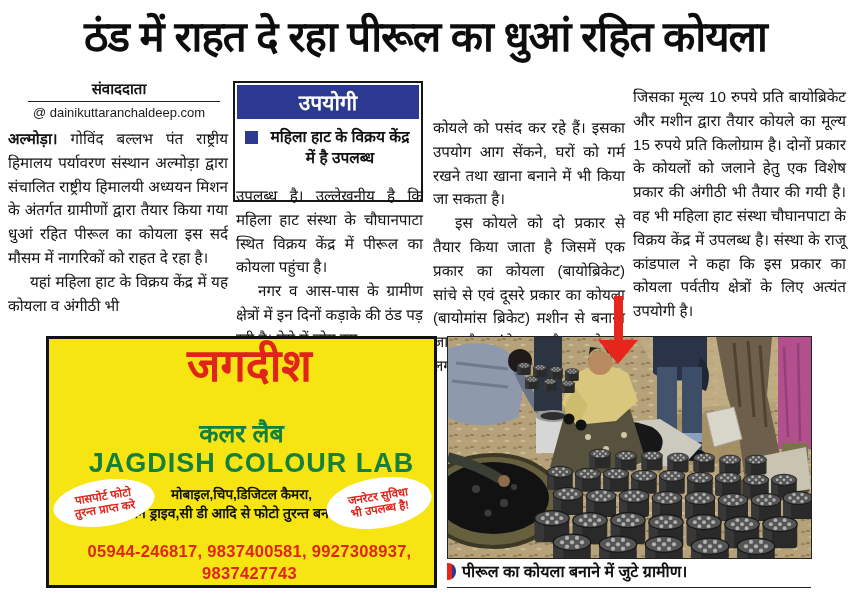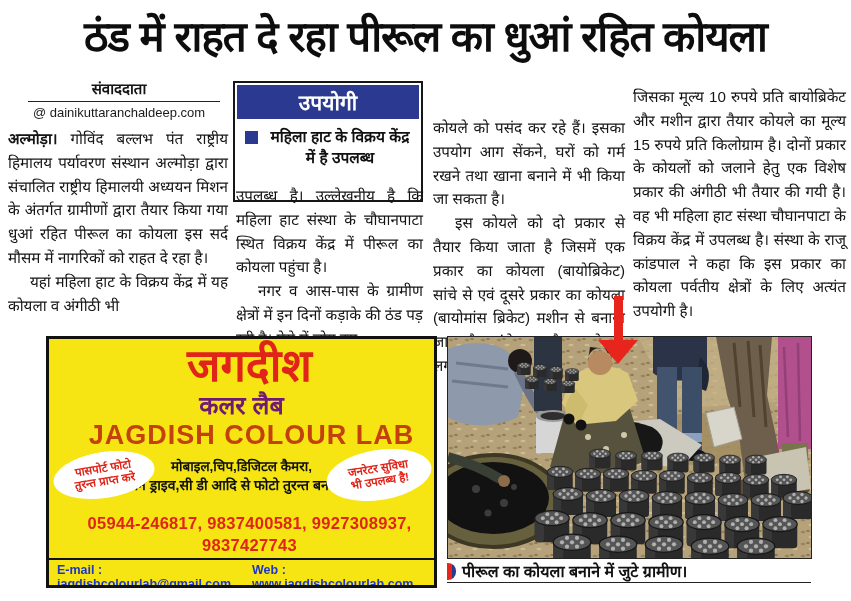--- a/index.html
+++ b/index.html
@@ -32,42 +32,42 @@
   #col4{left:633px;top:85px;width:213px;}
   
   .arrow{position:absolute;left:598px;top:296px;width:40px;z-index:6;}
   .arrow .shaft{width:9px;height:44px;background:#e8251c;margin:0 auto;}
   .arrow .head{width:0;height:0;border-left:20px solid transparent;border-right:20px solid transparent;
                border-top:24px solid #e8251c;}
   
   .ad{position:absolute;left:46px;top:336px;width:391px;height:252px;border:3px solid #111;
       background:#f6e513;box-sizing:border-box;overflow:hidden;}
   .ad .t-hi{color:#e02419;font-weight:bold;font-size:45px;line-height:50px;text-align:center;margin-top:2px;margin-left:16px;}
-  .ad .s-hi{color:#701a75;font-weight:bold;font-size:25px;line-height:29px;text-align:center;}
-  .ad .t-en{color:#c2410c;font-weight:bold;font-size:27px;line-height:30px;text-align:center;letter-spacing:1px;padding-left:20px;}
+  .ad .s-hi{color:#15803d;font-weight:bold;font-size:25px;line-height:29px;text-align:center;margin-top:28px;}
+  .ad .t-en{color:#15803d;font-weight:bold;font-size:27px;line-height:30px;text-align:center;letter-spacing:1px;padding-left:20px;}
   .ad .mid{position:relative;height:62px;}
   .bubble{position:absolute;background:#fff;border-radius:50%;color:#e02419;font-weight:bold;
           font-size:11.5px;line-height:13.5px;display:flex;flex-direction:column;align-items:center;
           justify-content:center;text-align:center;}
   .bubble.left{left:4px;top:2px;width:102px;height:46px;transform:rotate(-9deg);}
   .bubble.right{right:2px;top:0;width:106px;height:50px;transform:rotate(-9deg);}
   .ad .services{text-align:center;padding-top:8px;color:#111;}
   .ad .sv1{font-size:13.5px;font-weight:bold;line-height:18px;}
   .ad .sv2{font-size:14px;font-weight:bold;line-height:19px;}
   .ad .phones{color:#e02419;font-weight:bold;font-size:16.5px;text-align:center;line-height:22px;letter-spacing:.3px;padding-left:16px;}
   .ad .addr{color:#111;font-weight:bold;font-size:14.5px;text-align:center;line-height:22px;}
   .ad .addr .hl{color:#e02419;font-size:17px;border-bottom:2px solid #e02419;padding:0 2px;}
   .ad .mailrow{border-top:2px solid #111;margin-top:2px;display:flex;justify-content:space-between;
                padding:3px 8px 4px 8px;color:#1d36c8;font-weight:bold;font-size:12.5px;}
   
   .photo{position:absolute;left:447px;top:336px;width:363px;height:221px;border:1px solid #222;
          box-sizing:content-box;background:#b5a17a;}
   .photo svg{display:block;}
   .caption{position:absolute;left:447px;top:560px;width:364px;border-bottom:1.5px solid #222;
-           display:flex;align-items:center;}
+           padding-bottom:5px;display:flex;align-items:center;}
   .cap-mark{width:9px;height:17px;flex:none;margin-right:6px;
             background:linear-gradient(90deg,#e8251c 55%,#2b3a90 55%);border-radius:0 8px 8px 0;}
   .cap-text{font-size:16px;font-weight:bold;color:#111;white-space:nowrap;}
 </style>
 </head>
 <body>
 
 <div class="page">
 
   <div class="headline">ठंड में राहत दे रहा पीरूल का धुआं रहित कोयला</div>

